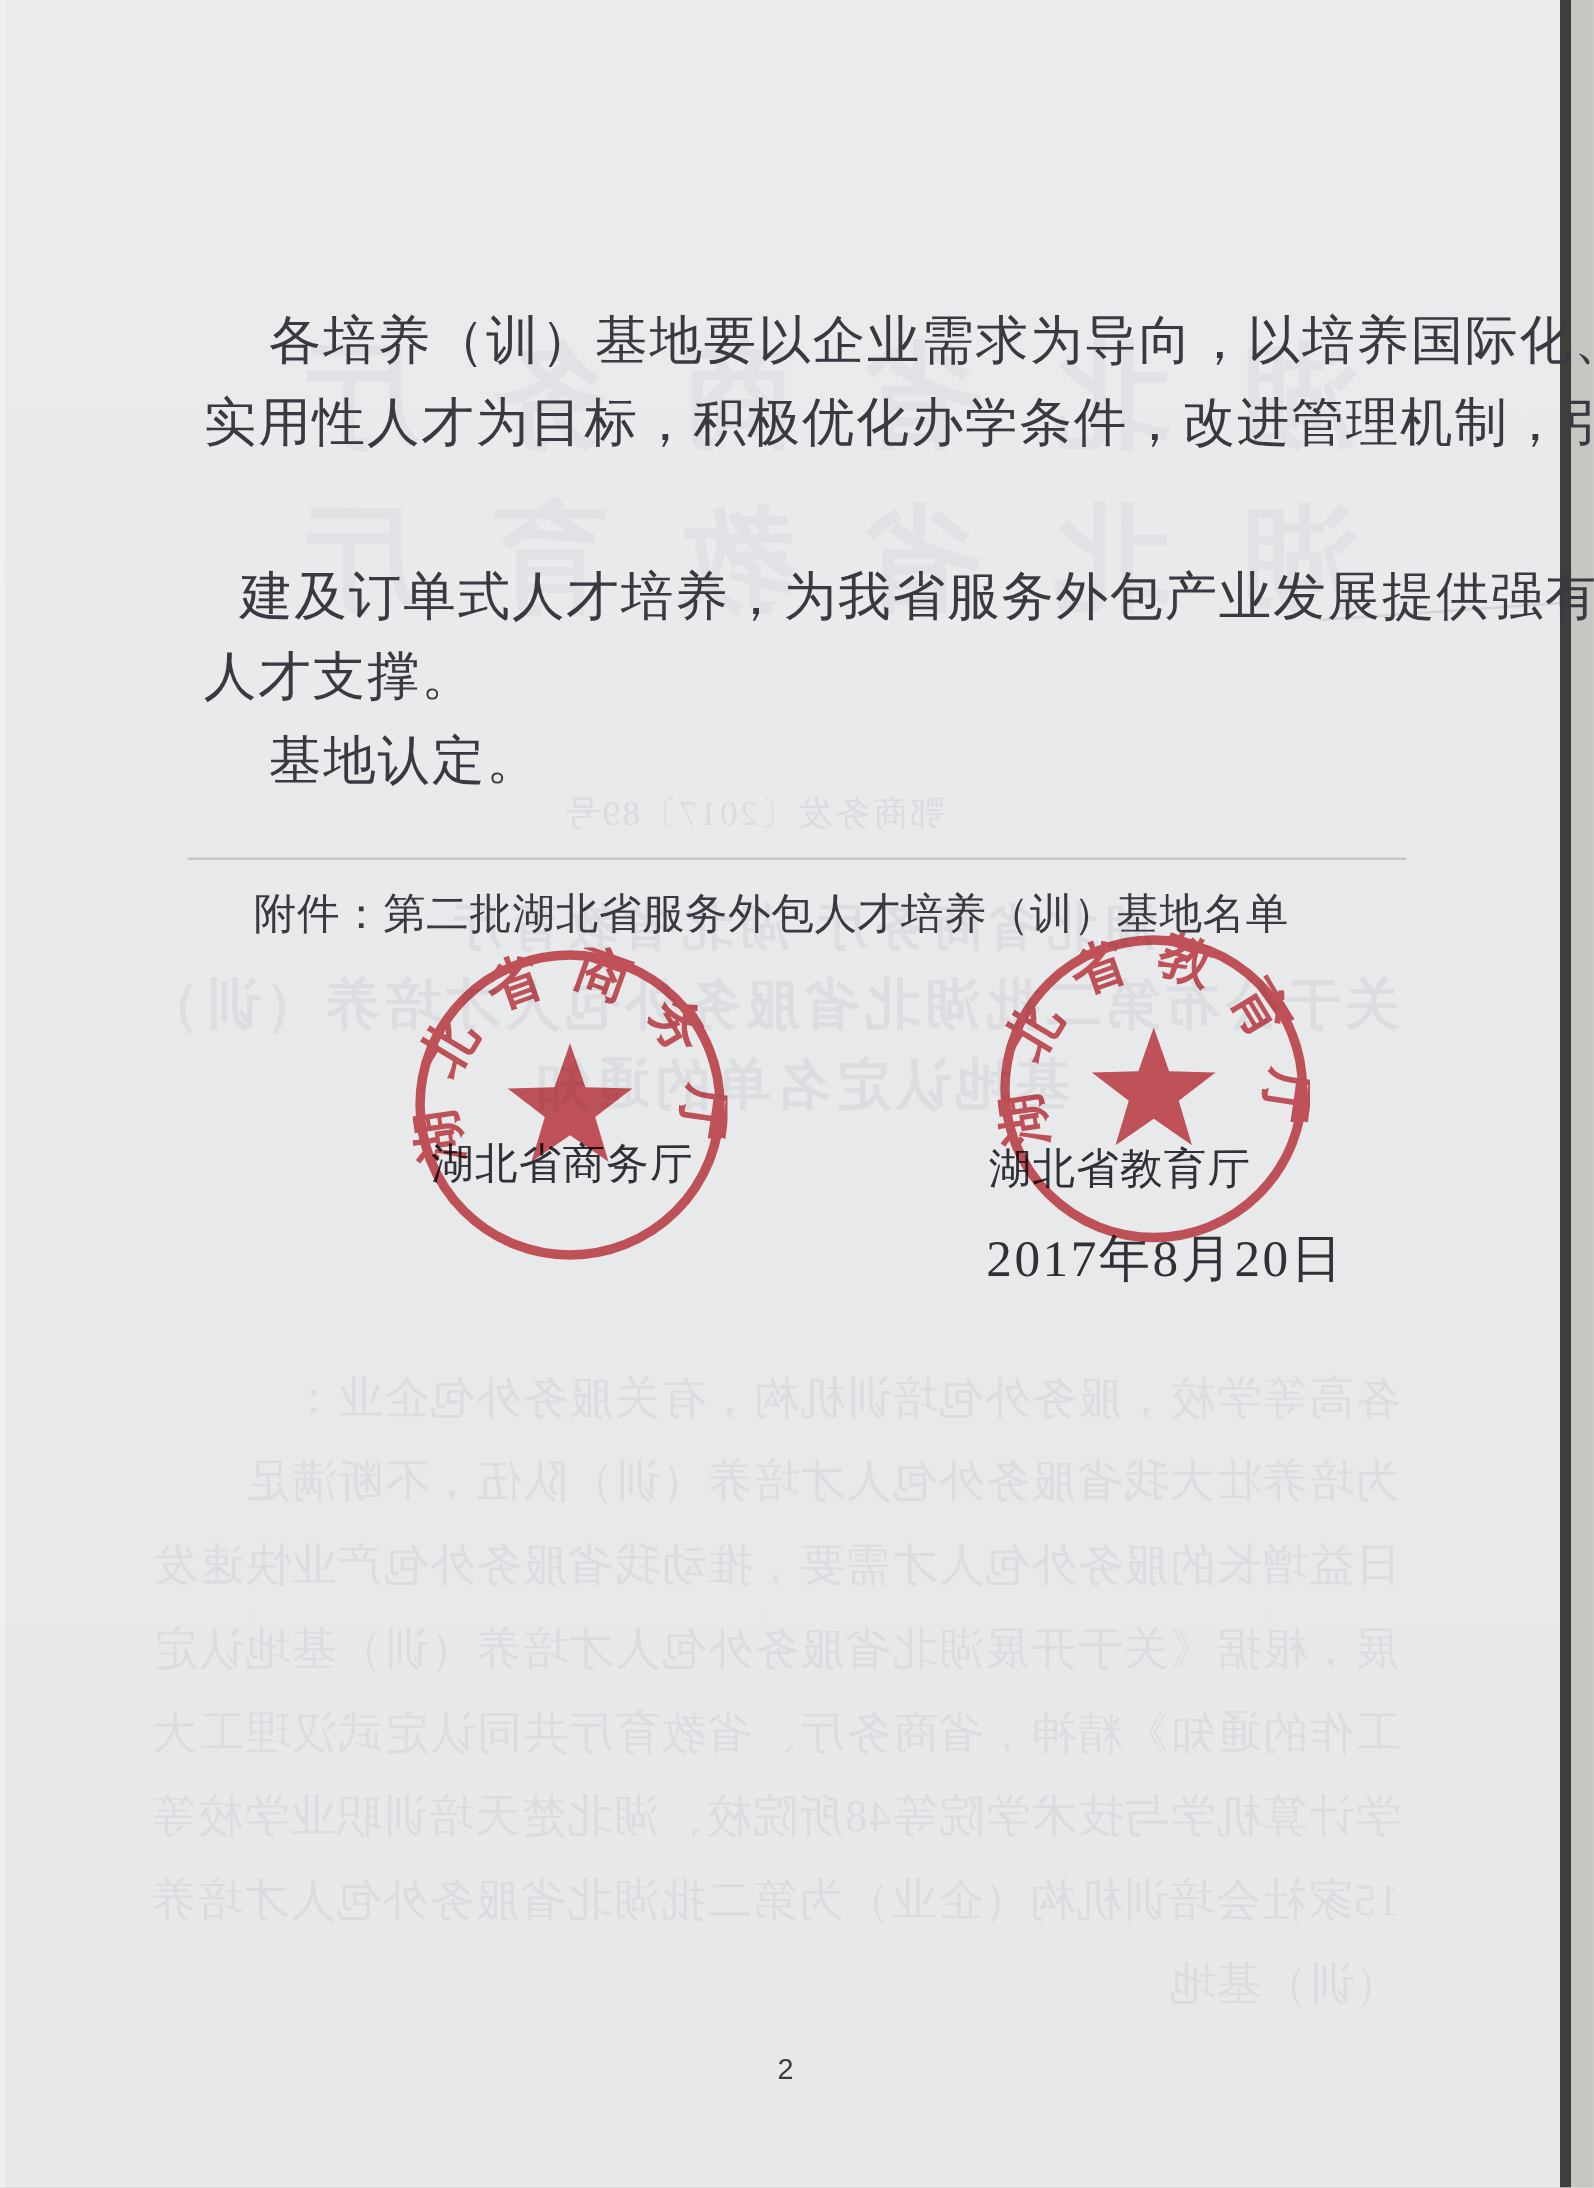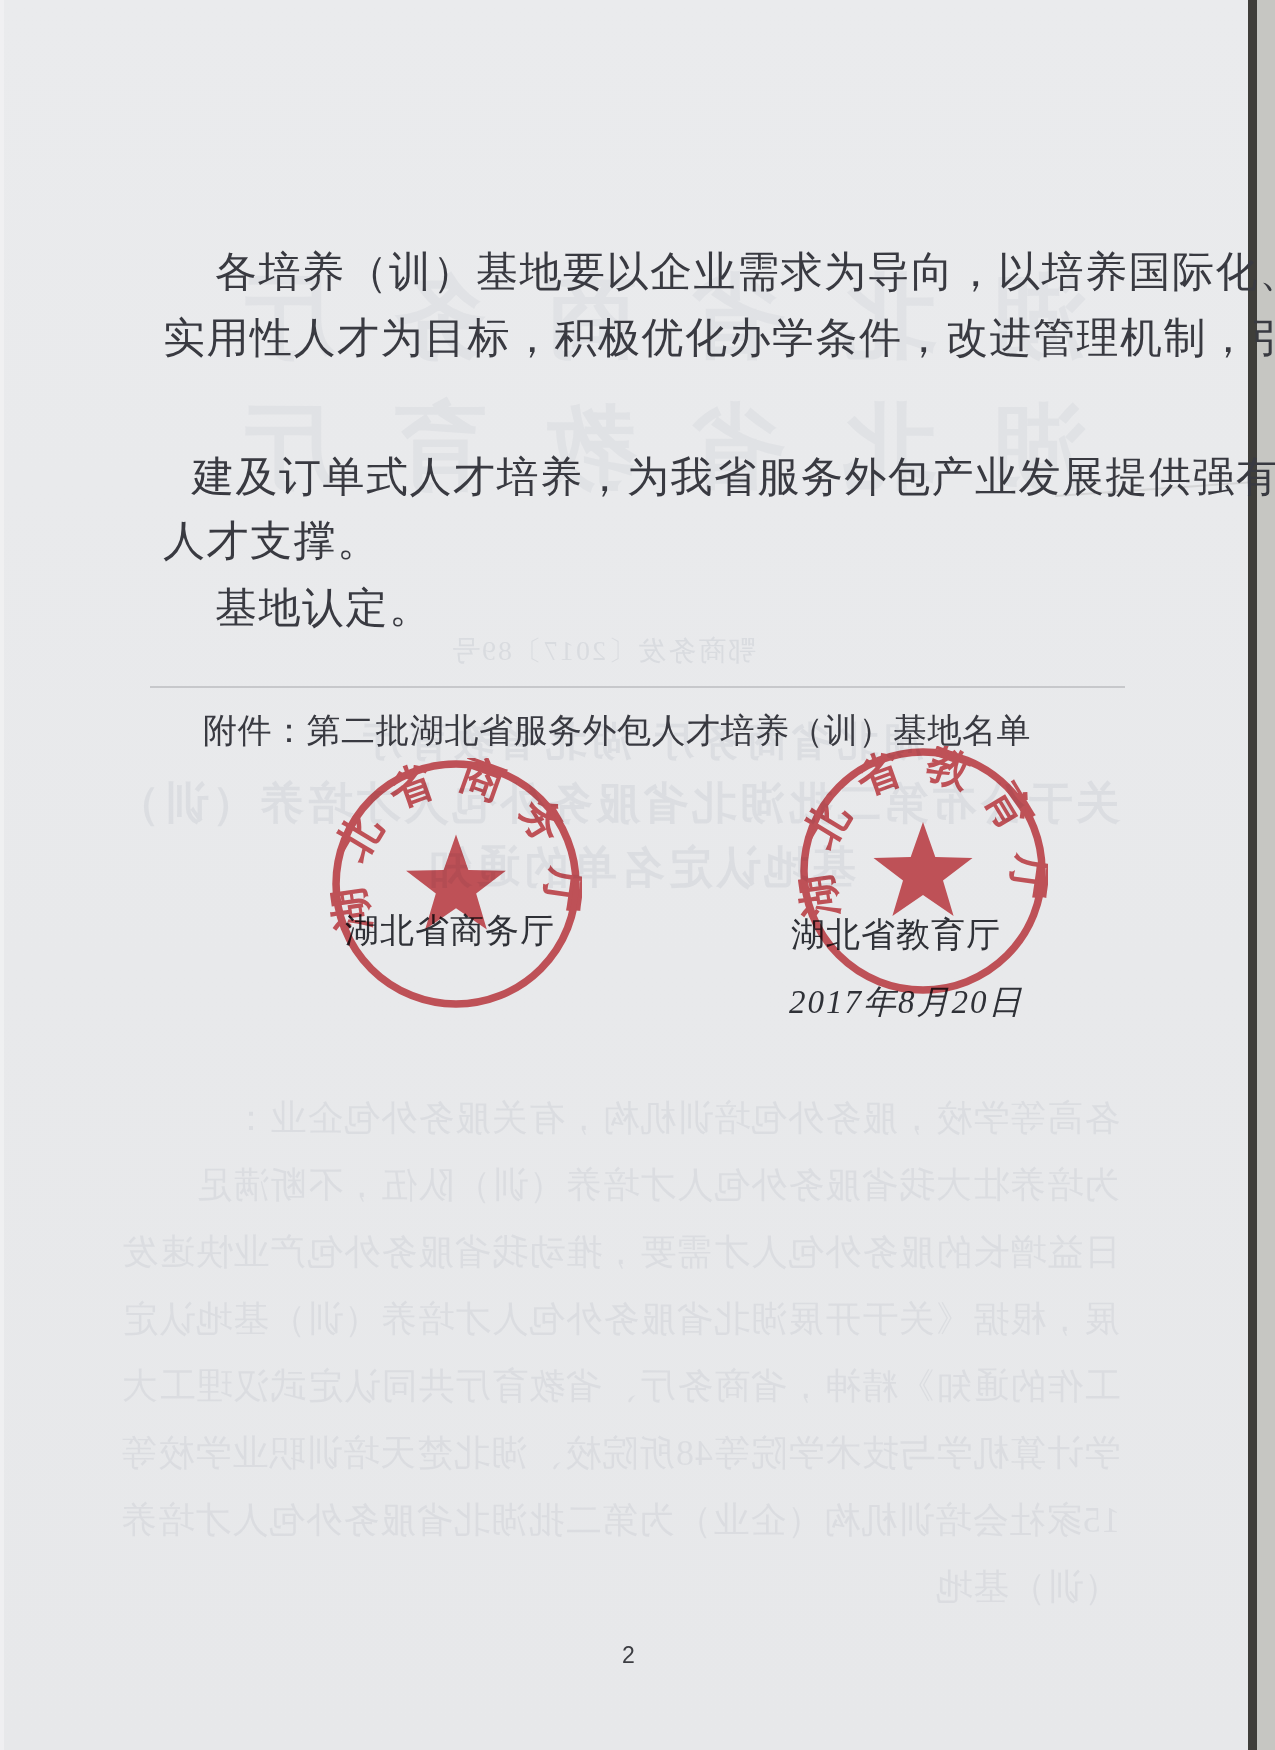--- a/index.html
+++ b/index.html
@@ -14,21 +14,21 @@
   }
   .edge-dark{position:absolute;left:1248px;top:0;width:9px;height:1750px;background:#3f3e3a;}
   .edge-light{position:absolute;left:1257px;top:0;width:18px;height:1750px;background:#c6c6c2;}
   .edge-left{position:absolute;left:0;top:0;width:4px;height:1750px;background:#f2f2f3;opacity:.7;}
   .crease{position:absolute;left:1055px;top:488px;width:200px;height:2px;
     background:rgba(120,120,115,.18);transform:rotate(-4deg);}
   .ln{position:absolute;white-space:nowrap;color:#393a41;font-size:42px;letter-spacing:1.5px;z-index:2;}
   .att{font-size:34px;letter-spacing:0.5px;}
   .rule{position:absolute;left:150px;top:686px;width:975px;height:2px;background:#c7c8cb;z-index:1;}
   .sig{position:absolute;white-space:nowrap;color:#2f3137;font-size:34px;letter-spacing:1px;z-index:2;}
-  .date{font-size:33px;letter-spacing:2px;font-style:italic;}
+  .date{font-size:41px;letter-spacing:2px;}
   .pagenum{position:absolute;left:0;top:1642px;width:1257px;text-align:center;
     color:#3c3d42;font-size:23px;z-index:2;font-family:"Liberation Sans",sans-serif;}
   
   .bleed{position:absolute;transform:scaleX(-1);color:#8d95a3;z-index:1;}
   .bleed-letterhead{left:140px;top:252px;width:990px;opacity:.09;text-align:center;}
   .bleed-letterhead div{font-size:92px;font-weight:bold;letter-spacing:58px;line-height:130px;white-space:nowrap;}
   .bleed-docnum{left:450px;top:632px;opacity:.16;font-size:28px;letter-spacing:2px;white-space:nowrap;}
   .bleed-title{left:160px;top:712px;width:960px;opacity:.13;text-align:center;}
   .bleed-title .t1{font-size:40px;font-weight:bold;letter-spacing:6px;line-height:60px;white-space:nowrap;}
   .bleed-title .t2{font-size:44px;font-weight:bold;letter-spacing:4px;line-height:64px;white-space:nowrap;}

